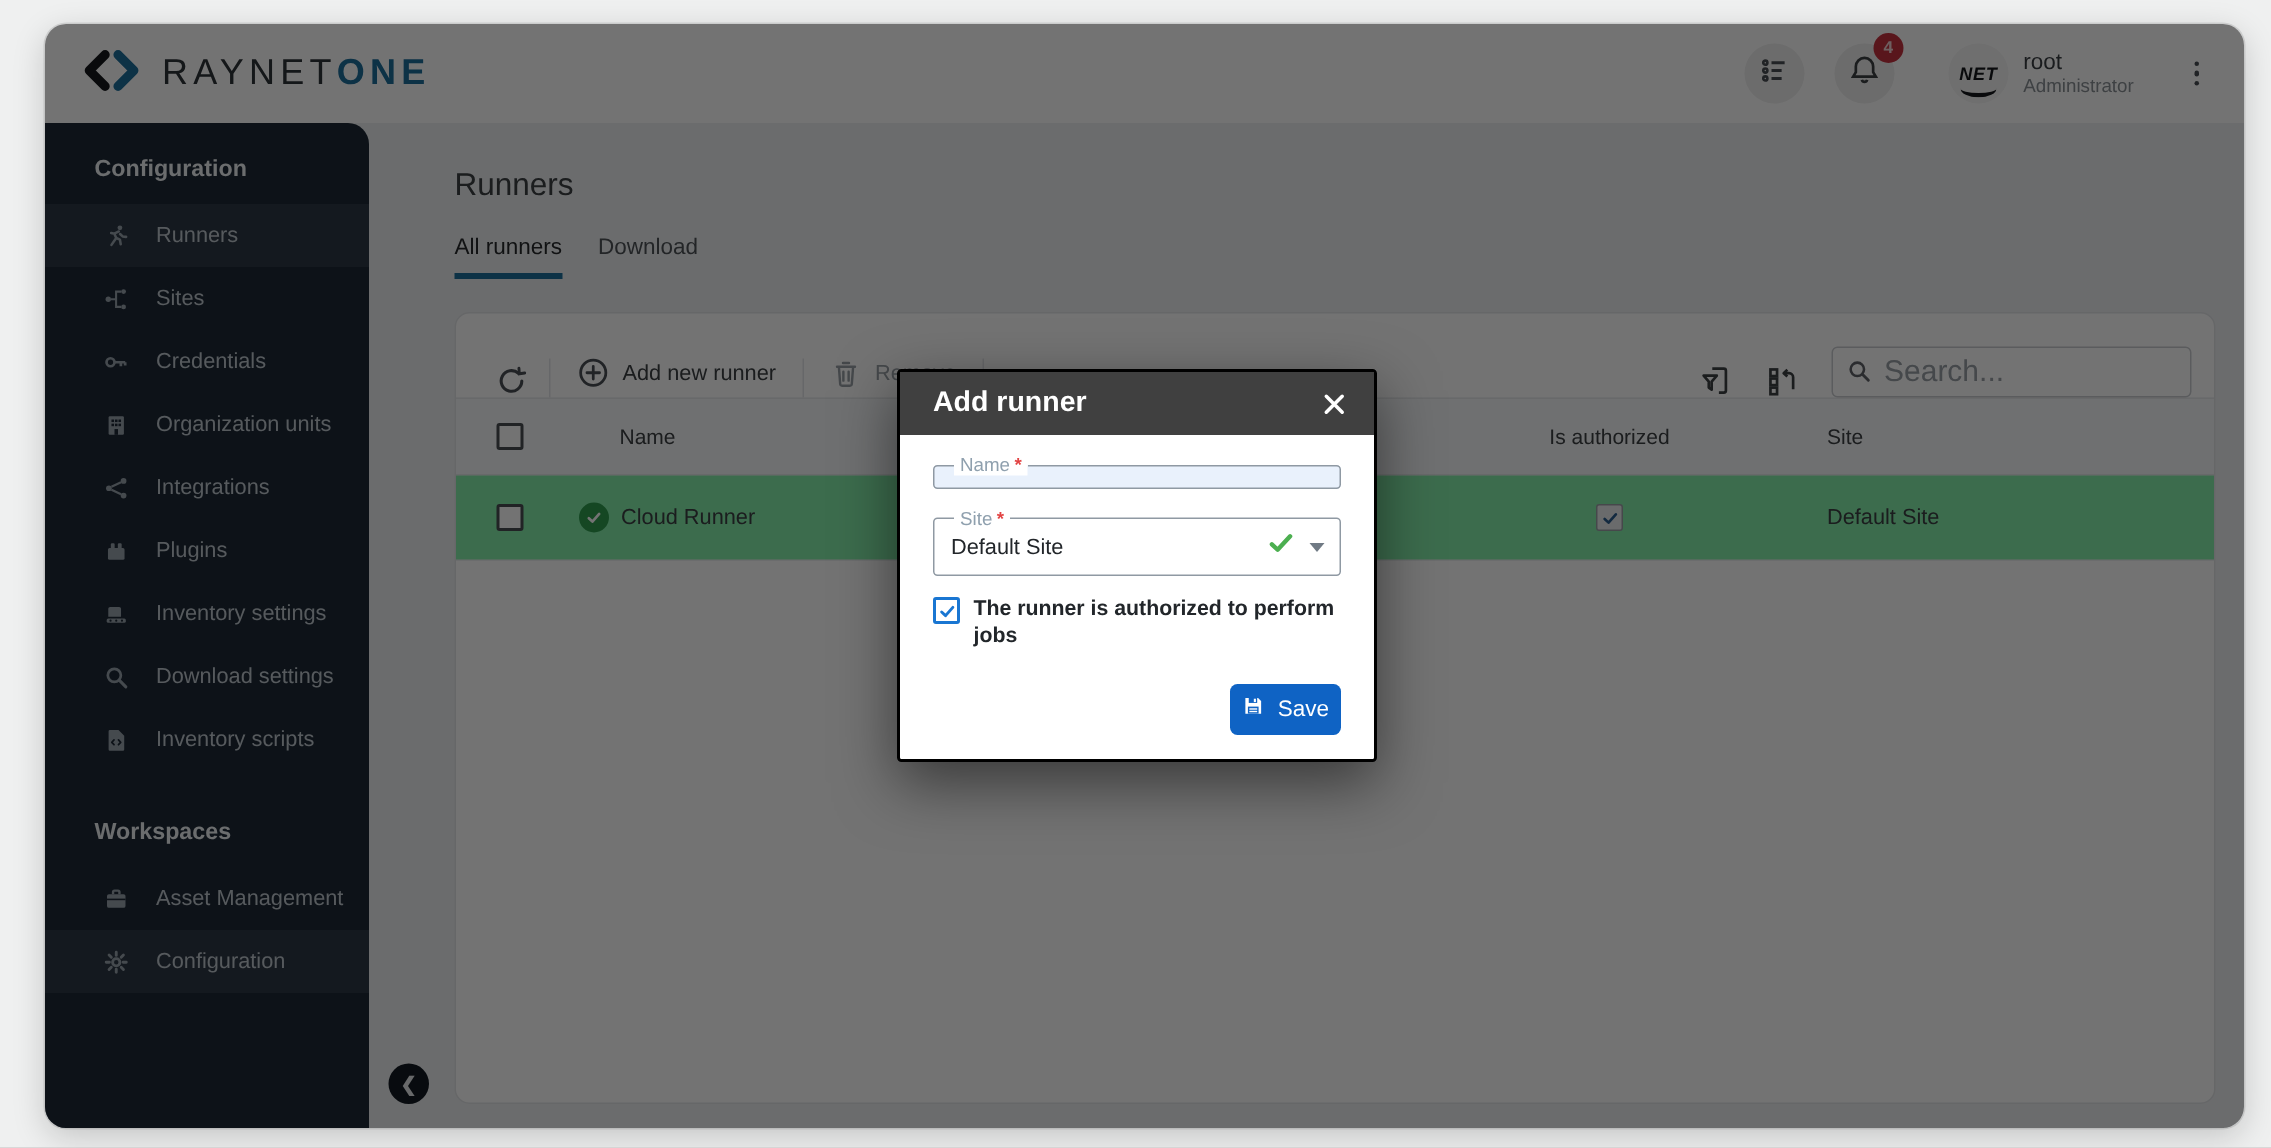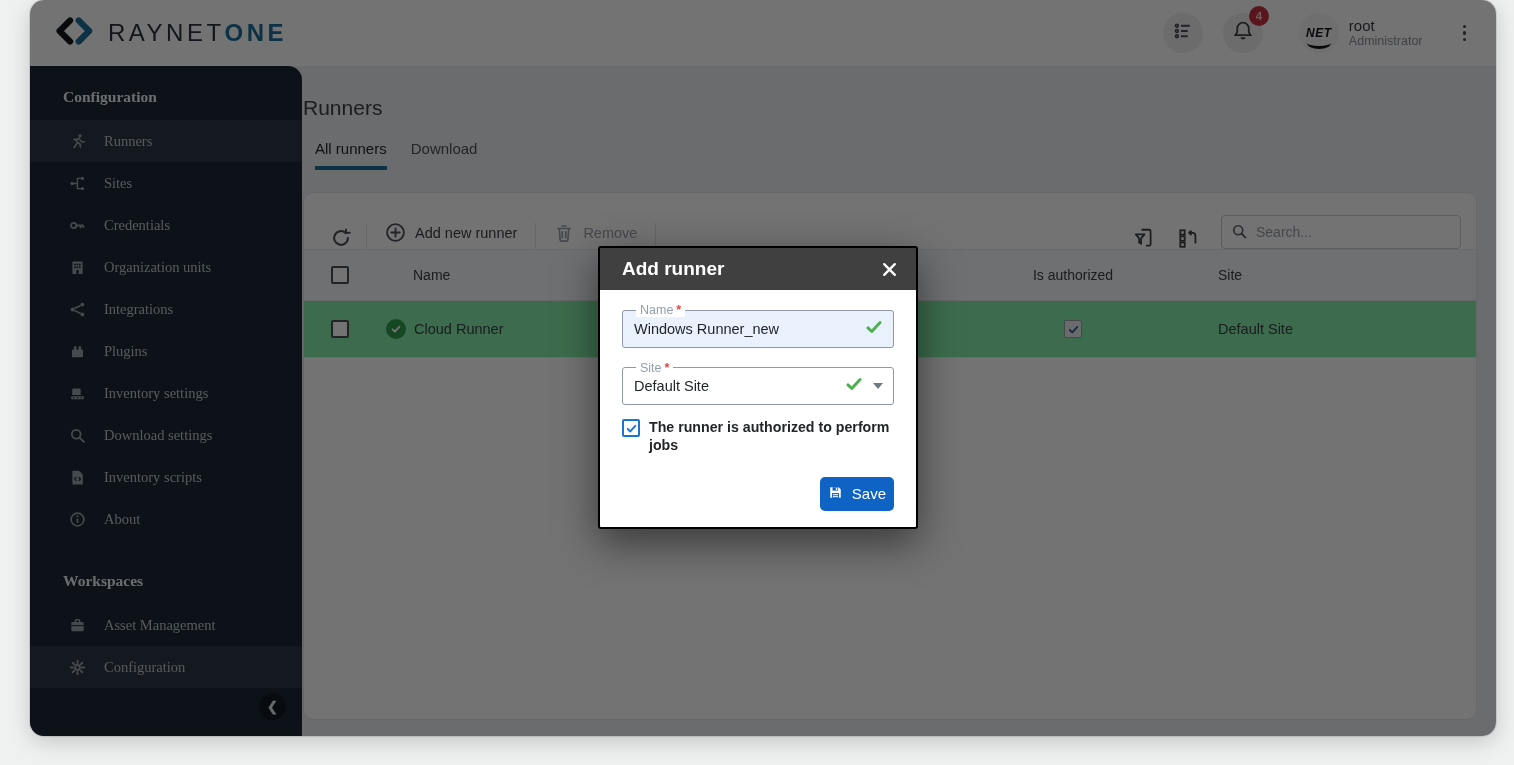--- a/index.html
+++ b/index.html
@@ -1,60 +1,60 @@
 <!DOCTYPE html>
 <html><head>
 <meta charset="utf-8">
 <style>
   html,body{margin:0;padding:0;background:#eff0f0;font-family:"Liberation Sans",sans-serif;}
   .stage{position:relative;width:1514px;height:765px;background:#eff0f0;overflow:hidden;}
-  .app{position:absolute;left:30px;top:0;width:1466px;height:736px;border-radius:14px;background:#eef0f2;overflow:hidden;box-shadow:0 0 0 1px rgba(0,0,0,.10),0 6px 22px rgba(0,0,0,.18);}
+  .app{position:absolute;left:30px;top:16px;width:1466px;height:736px;border-radius:14px;background:#eef0f2;overflow:hidden;box-shadow:0 0 0 1px rgba(0,0,0,.10),0 6px 22px rgba(0,0,0,.18);}
 
   
   .header{position:absolute;left:0;top:0;right:0;height:66px;background:#ffffff;display:flex;align-items:center;padding:0 24px;box-sizing:border-box;z-index:2;}
   .logo{display:flex;align-items:center;gap:12px;}
   .logo-text{font-size:24px;letter-spacing:3.5px;color:#2e3338;font-weight:500;}
   .logo-text .one{color:#1e6f9c;font-weight:700;}
   .hdr-right{margin-left:auto;display:flex;align-items:center;gap:20px;}
   .icon-circle{width:40px;height:40px;border-radius:50%;background:#efefef;display:flex;align-items:center;justify-content:center;position:relative;cursor:pointer;}
   .badge{position:absolute;top:-7px;right:-6px;min-width:20px;height:20px;border-radius:50%;background:#c6323f;color:#f3d3d6;font-size:11.5px;font-weight:700;display:flex;align-items:center;justify-content:center;}
   .user{display:flex;align-items:center;gap:10px;margin-left:16px;}
   .avatar{width:40px;height:40px;border-radius:50%;background:#f6f6f6;display:flex;align-items:center;justify-content:center;position:relative;font-style:italic;font-weight:800;font-size:12px;color:#15181b;letter-spacing:.5px;}
   .avatar::after{content:"";position:absolute;bottom:4px;left:8px;width:24px;height:9px;border-bottom:3px solid #15181b;border-radius:50%;}
   .user-meta{line-height:1.15;}
   .user-name{font-size:15px;color:#3a3f44;}
   .user-role{font-size:12.5px;color:#8a9096;}
   .kebab{display:flex;flex-direction:column;gap:3px;margin-left:14px;cursor:pointer;padding:6px;}
   .kebab i{width:3.5px;height:3.5px;border-radius:50%;background:#4a4f54;}
 
   
-  .sidebar{position:absolute;left:0;top:66px;bottom:0;width:272px;background:#1d2936;border-top-right-radius:14px;box-sizing:border-box;padding-top:22px;z-index:1;font-family:Liberation Serif, serif;}
+  .sidebar{position:absolute;left:0;top:66px;bottom:0;width:216px;background:#1d2936;border-top-right-radius:14px;box-sizing:border-box;padding-top:22px;z-index:1;}
   .side-head{color:#eef1f4;font-size:15.5px;font-weight:700;padding:0 0 14px 33px;}
   .side-item{height:42px;display:flex;align-items:center;gap:18px;padding-left:38px;color:#bfc7cf;font-size:14.5px;cursor:pointer;}
   .side-item.active{background:rgba(255,255,255,.08);}
   .side-item .s-ico{width:18px;height:18px;display:flex;align-items:center;justify-content:center;color:#9aa4ae;}
   .side-gap{height:32px;}
   .collapse-btn{position:absolute;left:229px;top:693px;width:27px;height:27px;border-radius:50%;background:#121a22;color:#e6e9ec;display:flex;align-items:center;justify-content:center;font-size:13px;font-weight:700;cursor:pointer;z-index:3;}
 
   
   .main{position:absolute;left:240px;top:66px;right:0;bottom:0;background:#eef0f2;box-sizing:border-box;padding:0 19px 0 33px;}
   .page-title{margin-top:30px;font-size:21px;color:#3c4044;}
   .tabs{display:flex;gap:24px;margin-top:20px;}
   .tab{font-size:15px;color:#4e5358;padding-bottom:9px;cursor:pointer;border-bottom:4px solid transparent;}
-  .tab.active{color:#26292c;border-bottom-color:#1e6f9c;margin-left:12px;}
+  .tab.active{color:#26292c;border-bottom-color:#1e6f9c;}
   .card{margin-top:22px;height:528px;background:#ffffff;border:1px solid #e2e4e7;border-radius:10px;box-sizing:border-box;overflow:hidden;}
   .toolbar{height:56px;display:flex;align-items:flex-end;padding:0 15px 0 26px;box-sizing:border-box;}
   .tb-btn{display:flex;align-items:center;gap:9px;font-size:14.5px;color:#3c4044;cursor:pointer;padding:6px 4px;}
   .tb-btn.disabled{color:#9aa0a6;cursor:default;}
   .tb-sep{width:1px;height:26px;background:#e3e5e8;margin:0 14px;}
   .tb-ico{display:flex;align-items:center;justify-content:center;color:#4a4f54;}
   .tb-btn.disabled .tb-ico{color:#9aa0a6;}
   .tb-right-ico{color:#3c4044;cursor:pointer;display:flex;align-items:center;}
   .searchbox{position:relative;width:240px;height:34px;margin-left:22px;}
-  .searchbox input{width:100%;height:100%;box-sizing:border-box;border:1px solid #c9ccd0;border-radius:4px;background:#fff;padding:0 10px 0 34px;font-size:14px;color:#3c4044;font-family:"Liberation Sans",sans-serif;outline:none;}
+  .searchbox input{width:100%;height:100%;box-sizing:border-box;border:1px solid #c9ccd0;border-radius:4px;background:#fff;padding:0 10px 0 34px;font-size:20px;color:#3c4044;font-family:"Liberation Sans",sans-serif;outline:none;}
   .searchbox input::placeholder{color:#9aa0a6;}
   .searchbox .mag{position:absolute;left:10px;top:8px;color:#5f6368;}
 
   .thead{height:50px;background:#f7f8fa;border-top:1px solid #e6e8ea;border-bottom:1px solid #e6e8ea;display:flex;align-items:center;font-size:14px;color:#3c4044;}
   .trow{height:56px;display:flex;align-items:center;font-size:14.5px;color:#3c4044;border-bottom:1px solid #eef0f2;background:#86efac;}
   .cell-check{width:82px;box-sizing:border-box;padding-left:27px;display:flex;align-items:center;}
   .cell-name{flex:1;display:flex;align-items:center;}
   .thead .cell-name{padding-left:27px;}
   .trow .cell-name{gap:8px;}
   .cell-auth{width:250px;text-align:center;display:flex;justify-content:center;}
@@ -239,30 +239,20 @@
       <div class="side-item">
         <span class="s-ico">
           <svg width="17" height="17" viewBox="0 0 16 16">
             <path d="M4 1.6h5.4L13 5.2v8.6a.8.8 0 0 1-.8.8H4a.8.8 0 0 1-.8-.8V2.4a.8.8 0 0 1 .8-.8z" fill="currentColor"></path>
             <path d="M6.6 7.8 5.2 9.3l1.4 1.5M9.4 7.8l1.4 1.5-1.4 1.5" stroke="#1d2936" stroke-width="1.1" fill="none" stroke-linecap="round" stroke-linejoin="round"></path>
           </svg>
         </span>
         <span class="s-lab">Inventory scripts</span>
       </div>
 
-      <div class="side-item">
-        <span class="s-ico">
-          <svg width="17" height="17" viewBox="0 0 16 16">
-            <circle cx="8" cy="8" r="6" fill="none" stroke="currentColor" stroke-width="1.6"></circle>
-            <rect x="7.2" y="6.9" width="1.6" height="4.3" rx=".3" fill="currentColor"></rect>
-              <circle cx="8" cy="4.9" r=".95" fill="currentColor"></circle>
-          </svg>
-        </span>
-        <span class="s-lab">About</span>
-      </div>
 
       <div class="side-gap"></div>
       <div class="side-head">Workspaces</div>
 
       <div class="side-item">
         <span class="s-ico">
           <svg width="17" height="17" viewBox="0 0 16 16">
             <rect x="2.2" y="4.8" width="11.6" height="8.6" rx="1.2" fill="currentColor"></rect>
             <path d="M6 4.8V3.5c0-.5.4-.9.9-.9h2.2c.5 0 .9.4.9.9v1.3" fill="none" stroke="currentColor" stroke-width="1.5"></path>
             <rect x="2.2" y="7.6" width="11.6" height="1" fill="#1d2936"></rect>
@@ -390,28 +380,20 @@
       <span class="modal-close">
         <svg width="17" height="17" viewBox="0 0 16 16" stroke="#fff" stroke-width="2.2" stroke-linecap="round">
             <path d="M3 3l10 10M13 3 3 13"></path>
           </svg>
       </span>
     </div>
     <div class="modal-body">
 
       <fieldset class="field blue">
         <legend><span>Name</span><span class="req">*</span></legend>
-        <div class="field-row">
-          <input value="Windows Runner_new" style="">
-          <span>
-            <svg width="18" height="18" viewBox="0 0 16 16" fill="none" stroke="#4caf50" stroke-width="2.6" stroke-linecap="round" stroke-linejoin="round">
-                <path d="M2.6 8.8 6 12l7.4-8"></path>
-              </svg>
-          </span>
-        </div>
       </fieldset>
 
       <fieldset class="field">
         <legend><span>Site</span><span class="req">*</span></legend>
         <div class="field-row">
           <input value="Default Site" style="">
           <span>
             <svg width="18" height="18" viewBox="0 0 16 16" fill="none" stroke="#4caf50" stroke-width="2.6" stroke-linecap="round" stroke-linejoin="round">
                 <path d="M2.6 8.8 6 12l7.4-8"></path>
               </svg>

